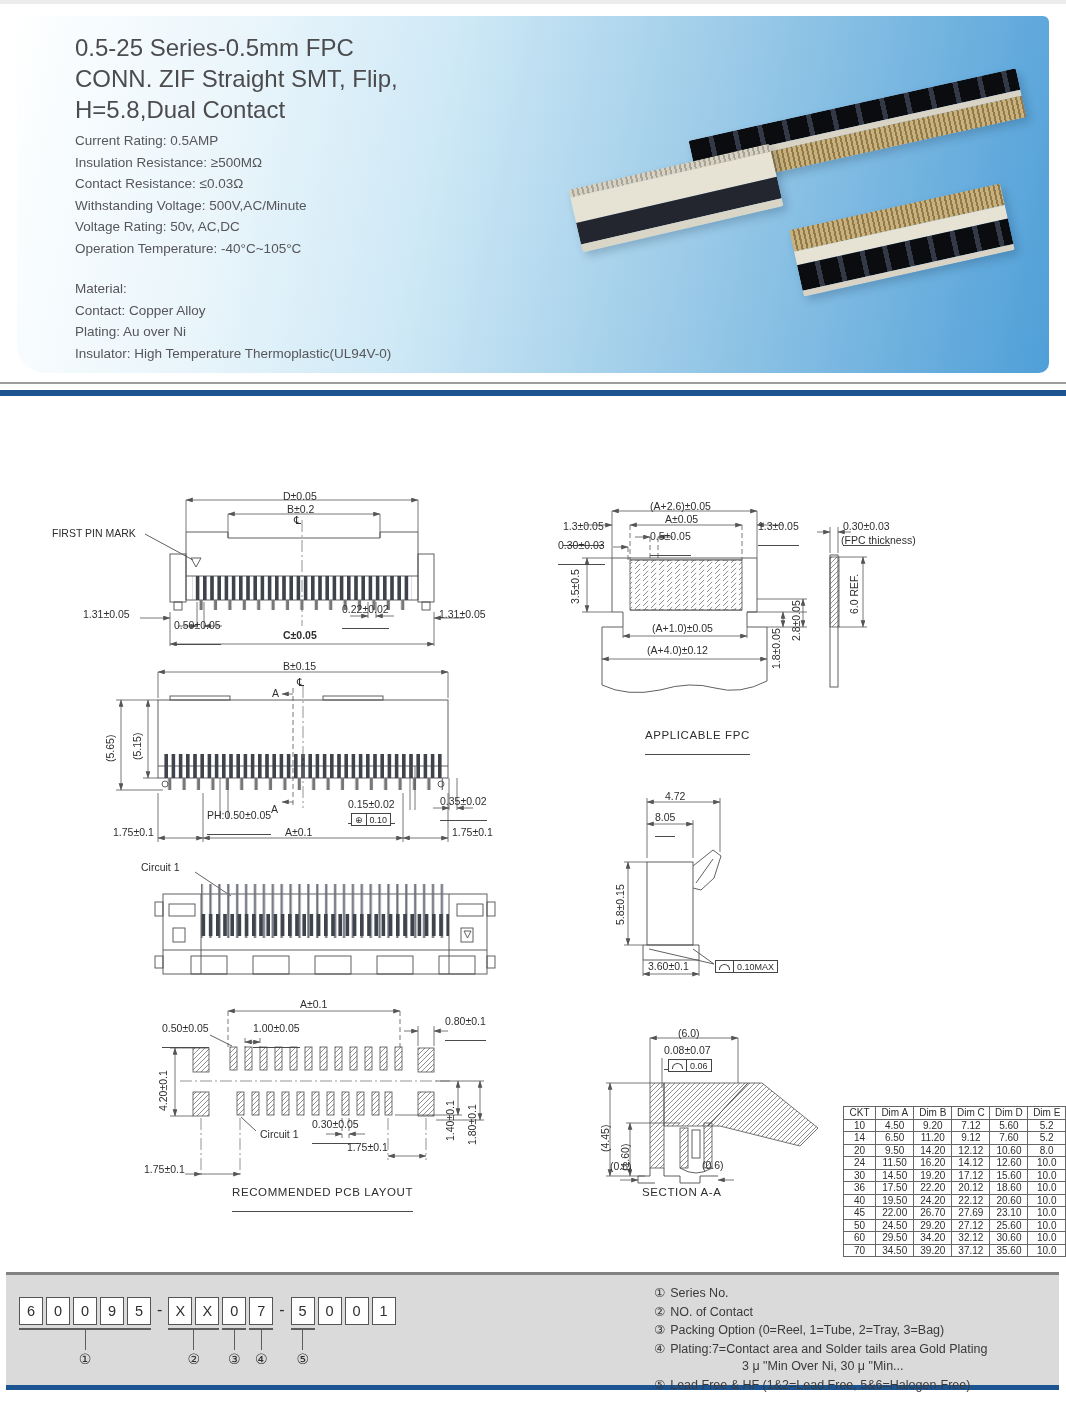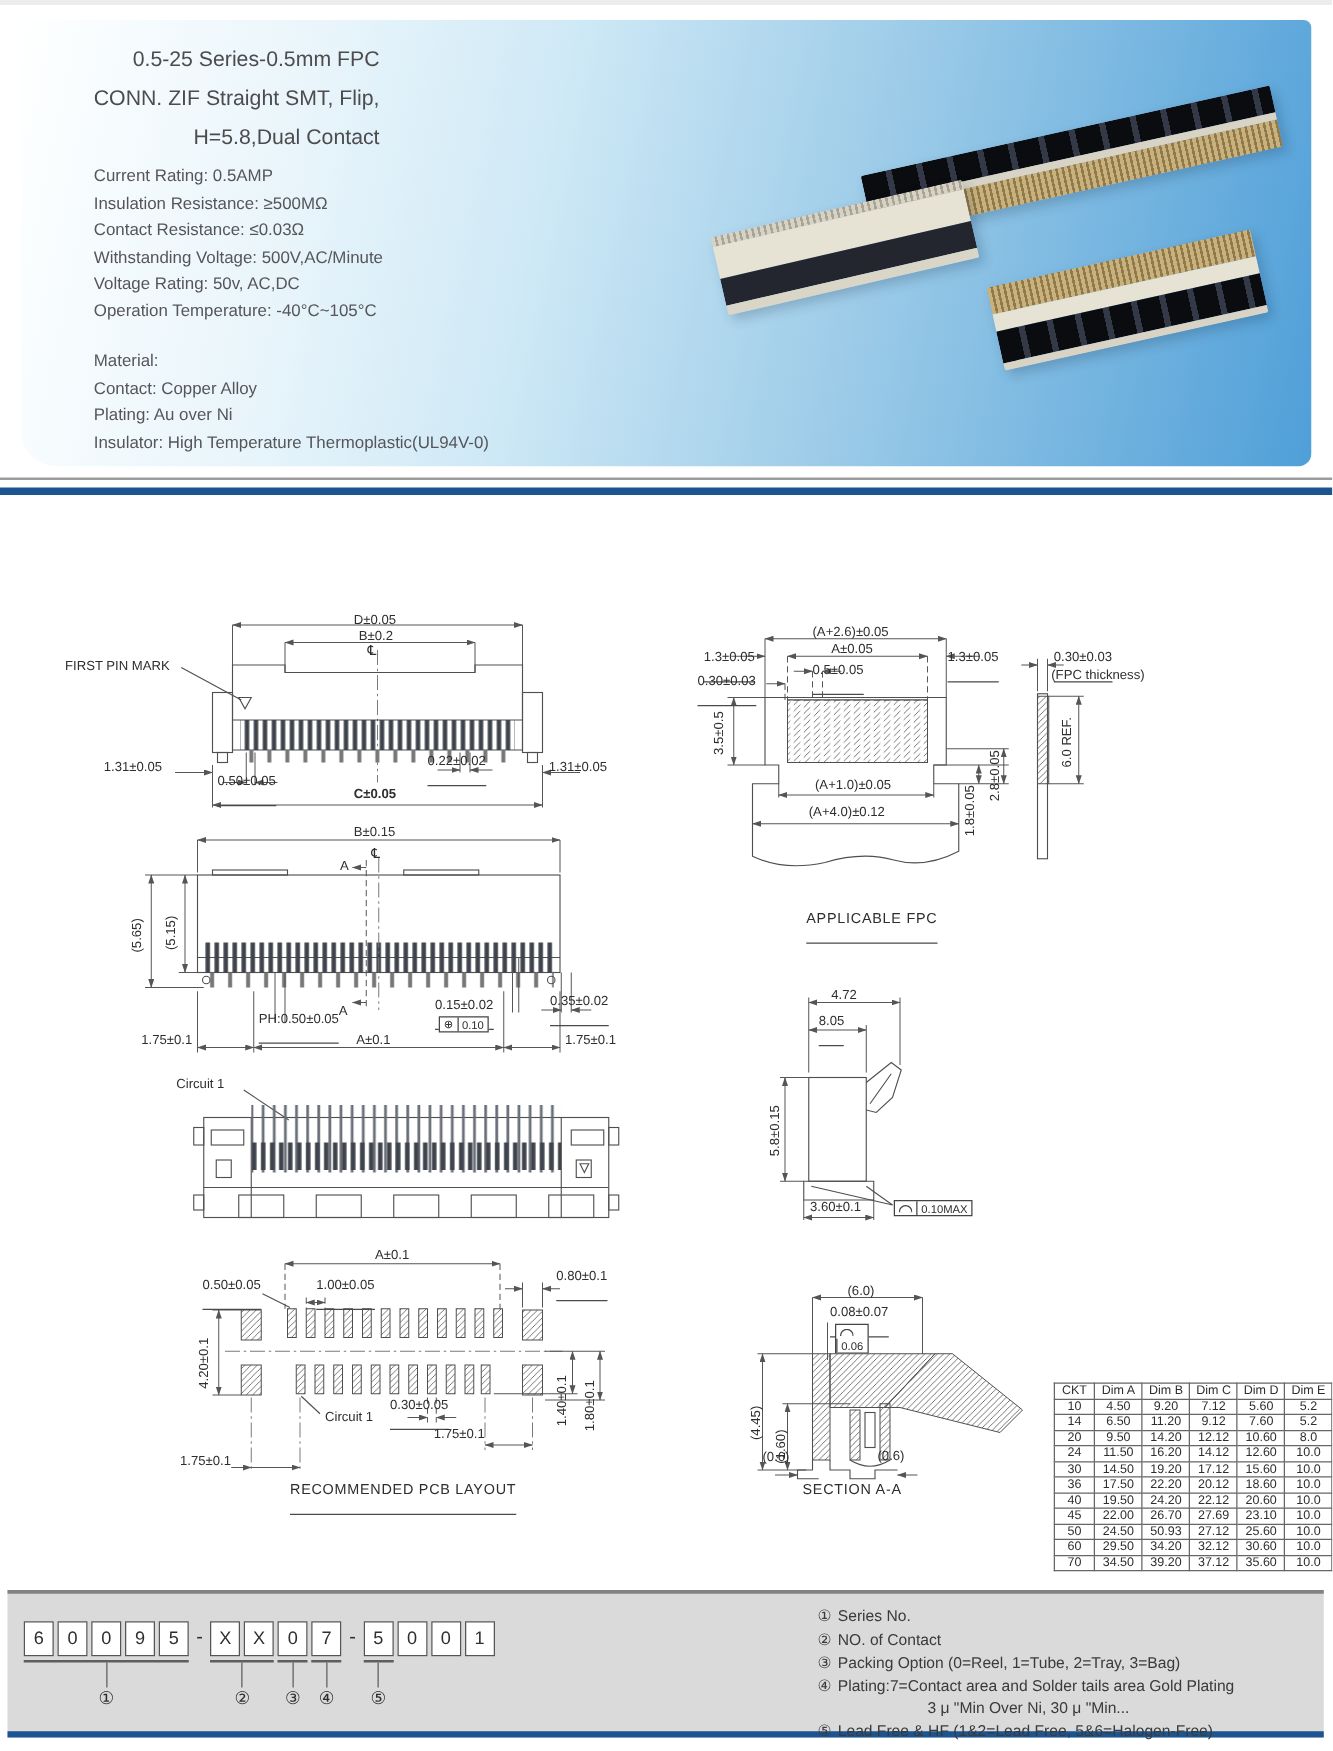--- a/index.html
+++ b/index.html
@@ -4,21 +4,21 @@
 <style>
   html,body{margin:0;padding:0;background:#fff;}
   #sheet{position:relative;width:1066px;height:1401px;background:#fff;overflow:hidden;
          font-family:"Liberation Sans","DejaVu Sans",sans-serif;color:#333;}
   .topstrip{position:absolute;left:0;top:0;width:1066px;height:4px;background:#ececec;}
 
   
   .hdr-panel{position:absolute;left:17px;top:16px;width:1032px;height:357px;
     border-radius:6px 6px 10px 28px;
     background:linear-gradient(102deg,#feffff 0%,#e9f5fb 22%,#cfe9f6 40%,#9ccbe8 65%,#4f9fd8 100%);}
-  .hdr-title{position:absolute;left:58px;top:16px;font-size:17px;line-height:31px;color:#4c4c4e;text-align:right;}
+  .hdr-title{position:absolute;left:58px;top:16px;font-size:24px;line-height:31px;color:#4c4c4e;}
   .hdr-specs{position:absolute;left:58px;top:114px;font-size:13.5px;line-height:21.5px;color:#56565a;}
   .hdr-mats{position:absolute;left:58px;top:262px;font-size:13.5px;line-height:21.5px;color:#56565a;}
 
   .photo{position:absolute;box-shadow:3px 5px 9px rgba(20,40,70,.22);border-radius:2px;overflow:hidden;}
   .photo>div{width:100%;}
 
   
   .sep1{position:absolute;left:0;top:382px;width:1066px;height:2px;background:#9c9c9c;}
   .sep2{position:absolute;left:0;top:390px;width:1066px;height:6px;background:#1b5490;}
 
@@ -455,21 +455,21 @@
       <line class="dim" x1="50" y1="55" x2="6" y2="55"></line>
       <line class="dim" x1="45" y1="148" x2="6" y2="148"></line>
       <line class="dim" x1="30" y1="95" x2="30" y2="148" marker-start="url(#arr)" marker-end="url(#arr)"></line>
       <line class="dim" x1="80" y1="95" x2="26" y2="95"></line>
       <path class="st" d="M50,140 V148 H38 V155 H55 M64,140 V148 H80 V155 H100 V148 H118"></path>
       <line class="dim" x1="20" y1="152" x2="38" y2="152" marker-end="url(#arr)"></line>
       <line class="dim" x1="118" y1="152" x2="134" y2="152" marker-start="url(#arr)"></line>
     </svg>
     <span class="lbl" style="left:78px;top:0px;">(6.0)</span>
     <span class="lbl ul" style="left:64px;top:17px;">0.08±0.07</span>
-    <div class="fcf" style="left:68px;top:31px;flex-direction:column;">
+    <div class="fcf" style="left:68px;top:31px;">
       <span>
           <i class="flat-sym"></i>
         </span>
       <span>0.06</span>
     </div>
     <span class="lbl rot" style="left:0px;top:124px;">(4.45)</span>
     <span class="lbl rot" style="left:20px;top:143px;">(1.60)</span>
     <span class="lbl" style="left:10px;top:133px;">(0.6)</span>
     <span class="lbl" style="left:102px;top:132px;">(0.6)</span>
     <span class="lbl cap" style="left:42px;top:158px;">SECTION A-A</span>
@@ -547,21 +547,21 @@
           <td>45</td>
           <td>22.00</td>
           <td>26.70</td>
           <td>27.69</td>
           <td>23.10</td>
           <td>10.0</td>
         </tr>
         <tr>
           <td>50</td>
           <td>24.50</td>
-          <td>50.93</td>
+          <td>29.20</td>
           <td>27.12</td>
           <td>25.60</td>
           <td>10.0</td>
         </tr>
         <tr>
           <td>60</td>
           <td>29.50</td>
           <td>34.20</td>
           <td>32.12</td>
           <td>30.60</td>

